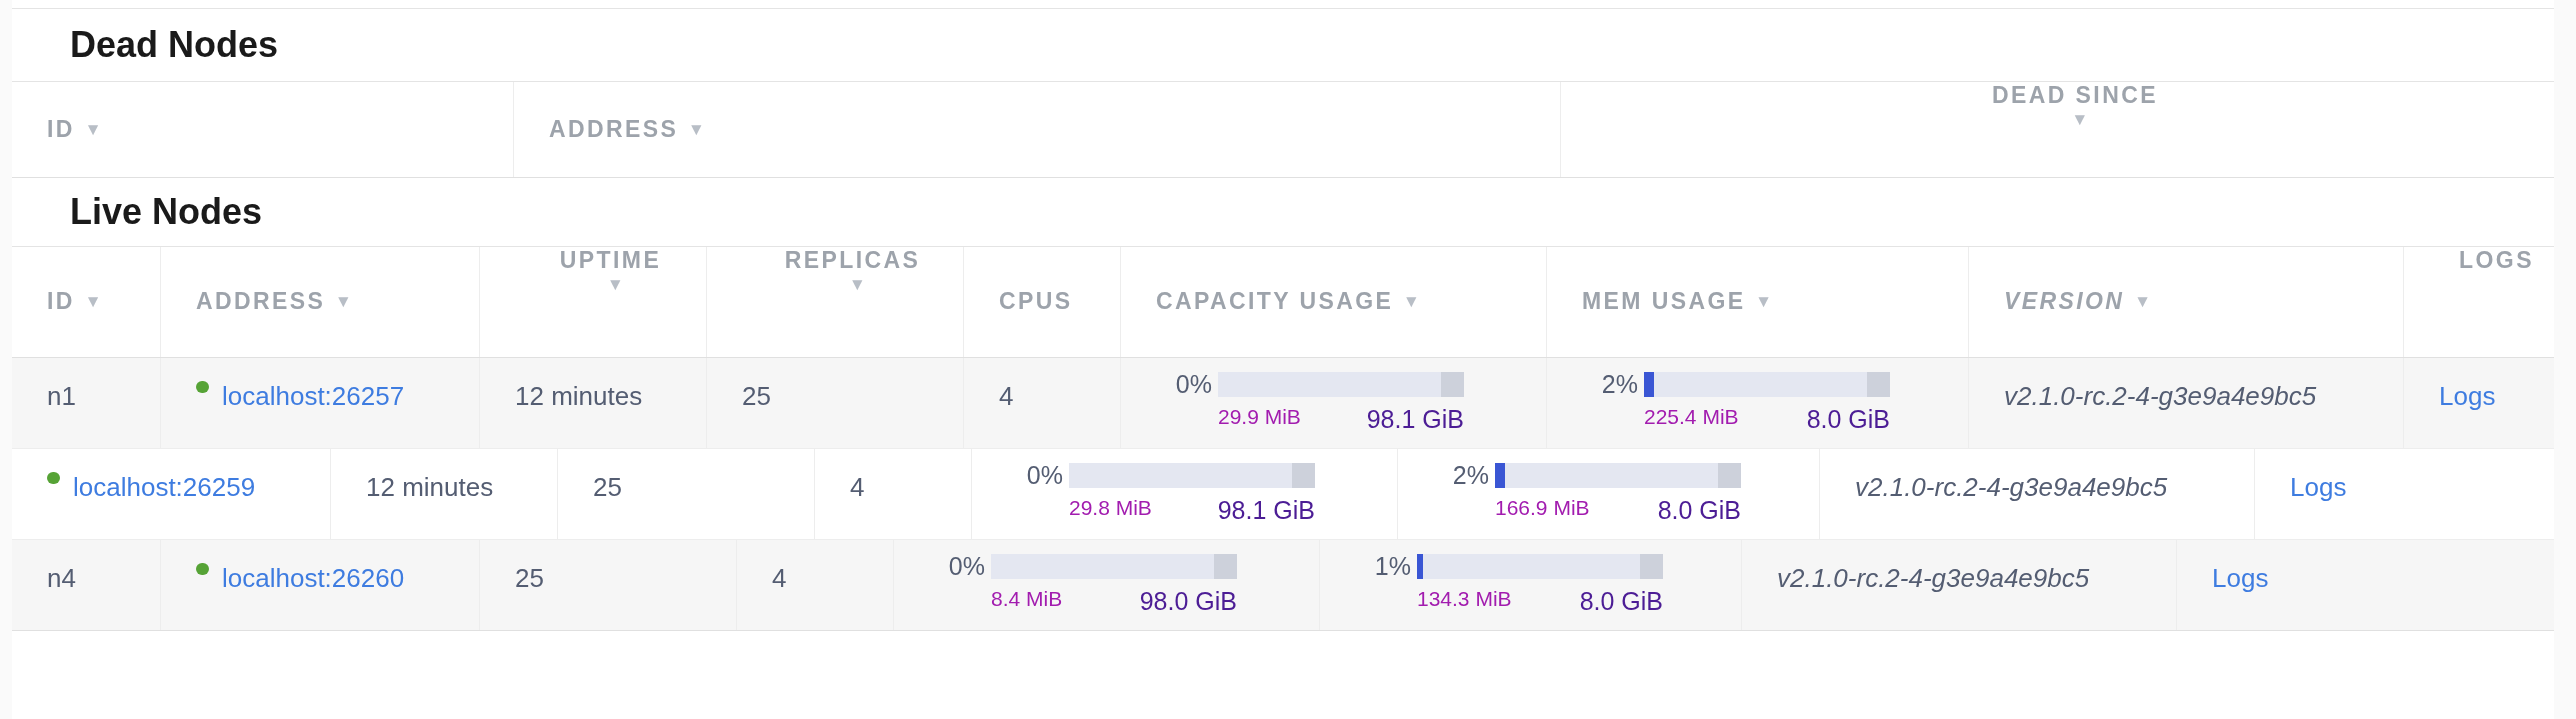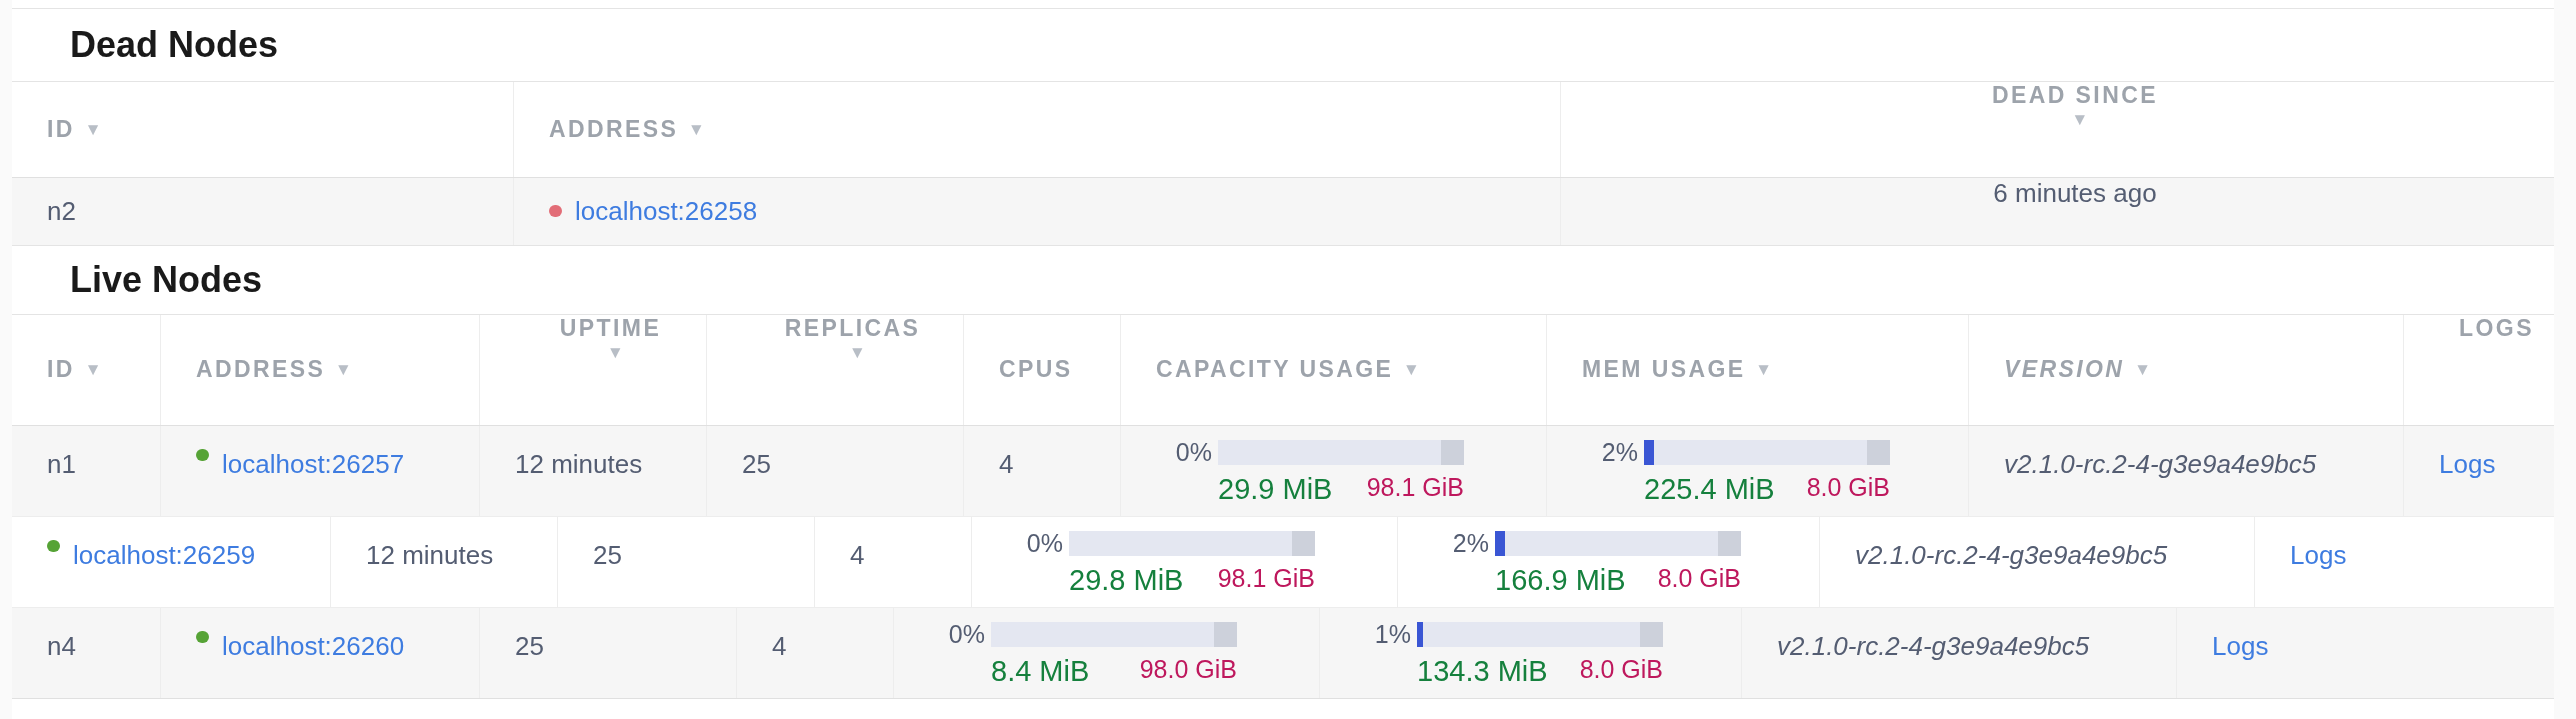--- a/index.html
+++ b/index.html
@@ -61,22 +61,22 @@
   .live .drow .cell { display:flex; align-items:flex-start; padding-top:23px; }
   .live .drow .cell.num { justify-content:flex-start; padding-right:33px; }
   
   .usage { flex-direction:column; padding-top:14.4px !important; }
   .usage-top { display:flex; align-items:center; height:25px; }
   .pct { width:56px; text-align:right; font-size:25px; color:#545d72; margin-right:5.8px; }
   .bar { position:relative; width:246px; height:25px; background:#e4e7f1; overflow:hidden; }
   .bar-fill { position:absolute; left:0; top:0; bottom:0; background:#3a56d4; }
   .bar-other { position:absolute; right:0; top:0; bottom:0; width:23px; background:#cdd1db; }
   .usage-values { display:flex; justify-content:space-between; width:246px; margin-left:62px; margin-top:7.7px; }
-  .used { font-size:29px; color:#15803d; white-space:nowrap; }
-  .total { font-size:25px; color:#be185d; white-space:nowrap; }
+  .used { font-size:21px; color:#a21caf; white-space:nowrap; }
+  .total { font-size:25px; color:#4c1d95; white-space:nowrap; }
 </style>
 </head>
 <body>
 
 <div class="content">
   <div class="top-spacer"></div>
 
   <div class="section-title">Dead Nodes</div>
 
   <div class="dead">
@@ -87,32 +87,20 @@
       </div>
       <div class="cell c2">
         <span class="hlabel">ADDRESS</span>
         <span class="sort-arrow">▼</span>
       </div>
       <div class="cell c3">
         <span class="hlabel">DEAD SINCE</span>
         <span class="sort-arrow">▼</span>
       </div>
     </div>
-    <div class="trow drow">
-      <div class="cell c1">
-        <span class="body-text">n2</span>
-      </div>
-      <div class="cell c2 addr-wrap">
-        <span class="dot red"></span>
-        <a href="#" class="link">localhost:26258</a>
-      </div>
-      <div class="cell c3">
-        <span class="body-text">6 minutes ago</span>
-      </div>
-    </div>
   </div>
 
   <div class="section-title live">Live Nodes</div>
 
   <div class="live">
     <div class="trow hrow">
       <div class="cell c-id">
         <span class="hlabel">ID</span>
         <span class="sort-arrow">▼</span>
       </div>

